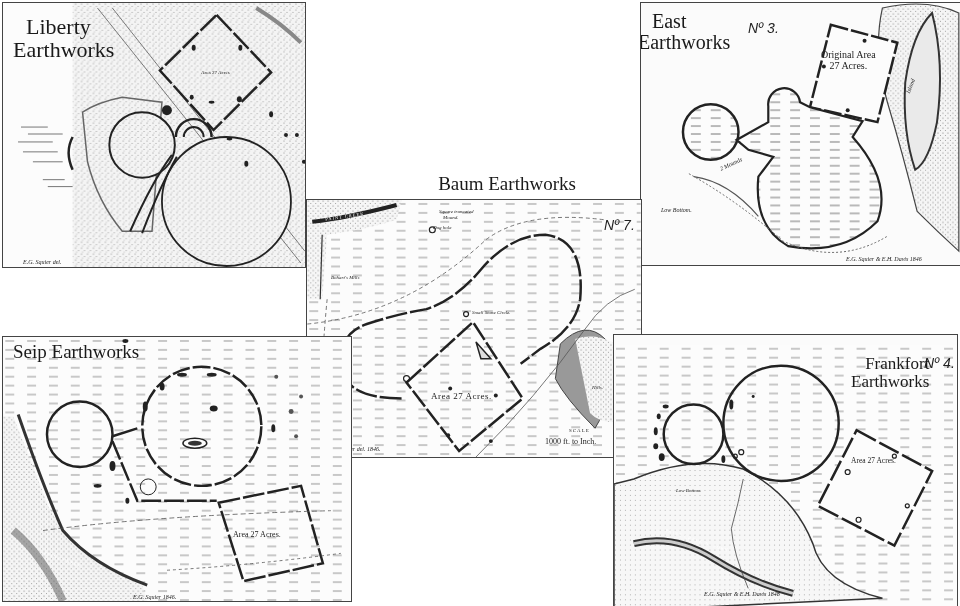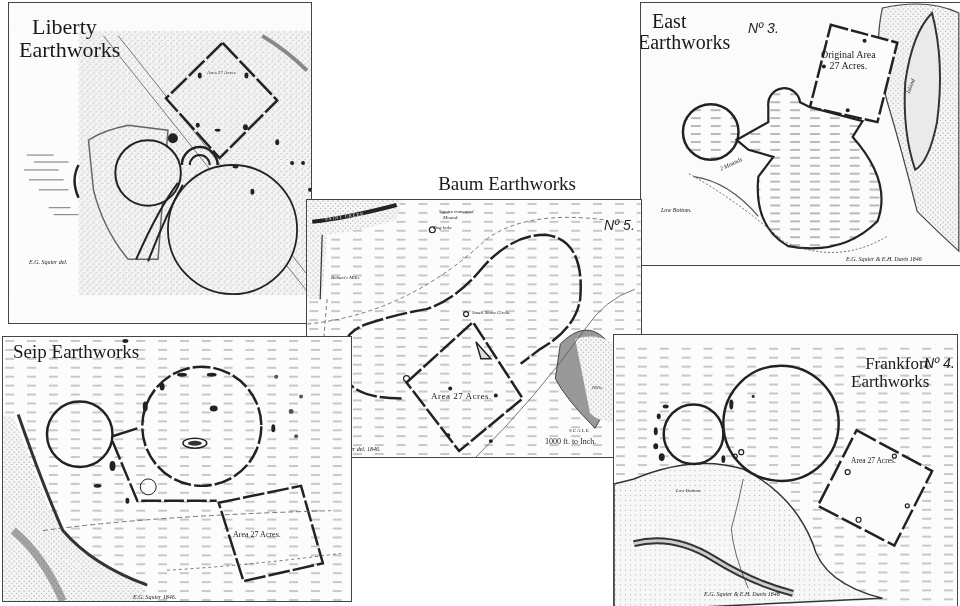--- a/index.html
+++ b/index.html
@@ -9,21 +9,21 @@
   .title { position:absolute; font-family:"Liberation Serif", serif; color:#1a1a1a; line-height:1.05; font-size:22px; }
   .num { position:absolute; font-family:Liberation Sans, sans-serif; font-style:italic; font-size:14px; color:#222;margin-top:8px; }
   .sig { position:absolute; font-family:"Liberation Serif", serif; font-style:italic; font-size:6px; color:#222; white-space:nowrap; }
   .lbl { position:absolute; font-family:"Liberation Serif", serif; color:#222; white-space:nowrap; }
   .lbl.it { font-style:italic; }
   #baum-title { position:absolute; left:305px; top:173px; width:340px; text-align:center; font-family:"Liberation Serif", serif; font-size:19px; color:#1a1a1a;padding-left:32px; }
 </style>
 </head>
 <body>
 
-<div class="panel" style="left:8px;top:2px;width:304px;height:322px;">
+<div class="panel" style="left:2px;top:2px;width:304px;height:266px;">
   <svg viewBox="0 0 304 266">
     <defs>
       <pattern id="stip" width="6" height="6" patternUnits="userSpaceOnUse">
         <rect width="6" height="6" fill="#f4f4f4"></rect>
         <circle cx="1" cy="1" r="0.6" fill="#888"></circle>
         <circle cx="4" cy="3.5" r="0.6" fill="#999"></circle>
         <circle cx="2" cy="5" r="0.5" fill="#aaa"></circle>
       </pattern>
       <pattern id="dash" width="18" height="7" patternUnits="userSpaceOnUse">
         <rect width="18" height="7" fill="#fcfcfc"></rect>
@@ -148,21 +148,21 @@
         <circle cx="160" cy="115" r="2.5"></circle>
         <circle cx="100" cy="180" r="3"></circle>
       </g>
     <g fill="#222">
         <circle cx="144" cy="190" r="2"></circle>
         <circle cx="190" cy="197" r="2"></circle>
         <circle cx="142" cy="237" r="2"></circle>
         <circle cx="185" cy="243" r="2"></circle>
       </g>
   </svg>
-  <div class="num" style="left:297px;top:9px;">Nº 5.</div>
+  <div class="num" style="left:297px;top:9px;">Nº 7.</div>
   <div class="lbl" style="left:18px;top:14px;font-size:4.5px;color:#fff;transform:rotate(-8deg);letter-spacing:1px;">PAINT CREEK</div>
   <div class="lbl it" style="left:132px;top:9px;font-size:5px;line-height:1.2;">
     <div>Square truncated</div>
     <div style="padding-left:4px;">Mound.</div>
   </div>
   <div class="lbl it" style="left:126px;top:25px;font-size:5px;">Dug hole</div>
   <div class="lbl it" style="left:24px;top:75px;font-size:5px;">Bohart's Mills</div>
   <div class="lbl it" style="left:165px;top:110px;font-size:5px;">Small Stone Circle.</div>
   <div class="lbl" style="left:124px;top:191px;font-size:9px;letter-spacing:0.5px;">Area 27 Acres.</div>
   <div class="lbl it" style="left:285px;top:185px;font-size:5px;">Hills.</div>

